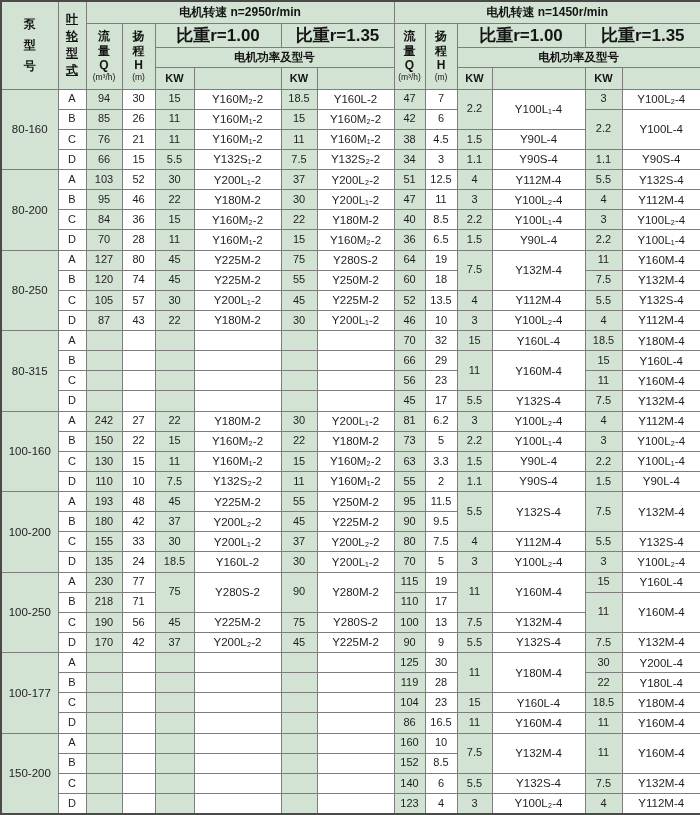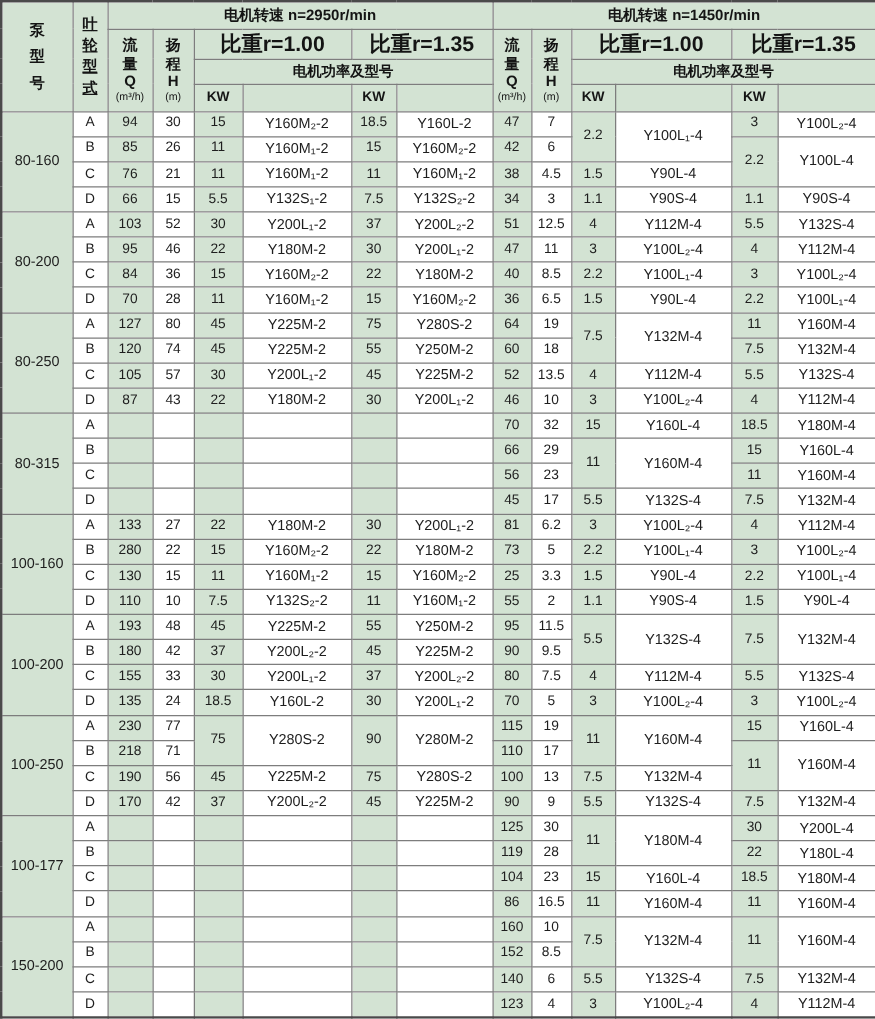--- a/index.html
+++ b/index.html
@@ -325,57 +325,57 @@
         <td class="g">45</td>
         <td class="w">17</td>
         <td class="g">5.5</td>
         <td class="w model-cell">Y132S-4</td>
         <td class="g">7.5</td>
         <td class="w model-cell">Y132M-4</td>
       </tr>
       <tr>
         <td rowspan="4" class="g model-cell">100-160</td>
         <td class="w">A</td>
-        <td class="g">133</td>
+        <td class="g">242</td>
         <td class="w">27</td>
         <td class="g">22</td>
         <td class="w model-cell">Y180M-2</td>
         <td class="g">30</td>
         <td class="w model-cell">Y200L₁-2</td>
         <td class="g">81</td>
         <td class="w">6.2</td>
         <td class="g">3</td>
         <td class="w model-cell">Y100L₂-4</td>
         <td class="g">4</td>
         <td class="w model-cell">Y112M-4</td>
       </tr>
       <tr>
         <td class="w">B</td>
-        <td class="g">280</td>
+        <td class="g">150</td>
         <td class="w">22</td>
         <td class="g">15</td>
         <td class="w model-cell">Y160M₂-2</td>
         <td class="g">22</td>
         <td class="w model-cell">Y180M-2</td>
         <td class="g">73</td>
         <td class="w">5</td>
         <td class="g">2.2</td>
         <td class="w model-cell">Y100L₁-4</td>
         <td class="g">3</td>
         <td class="w model-cell">Y100L₂-4</td>
       </tr>
       <tr>
         <td class="w">C</td>
         <td class="g">130</td>
         <td class="w">15</td>
         <td class="g">11</td>
         <td class="w model-cell">Y160M₁-2</td>
         <td class="g">15</td>
         <td class="w model-cell">Y160M₂-2</td>
-        <td class="g">25</td>
+        <td class="g">63</td>
         <td class="w">3.3</td>
         <td class="g">1.5</td>
         <td class="w model-cell">Y90L-4</td>
         <td class="g">2.2</td>
         <td class="w model-cell">Y100L₁-4</td>
       </tr>
       <tr>
         <td class="w">D</td>
         <td class="g">110</td>
         <td class="w">10</td>

